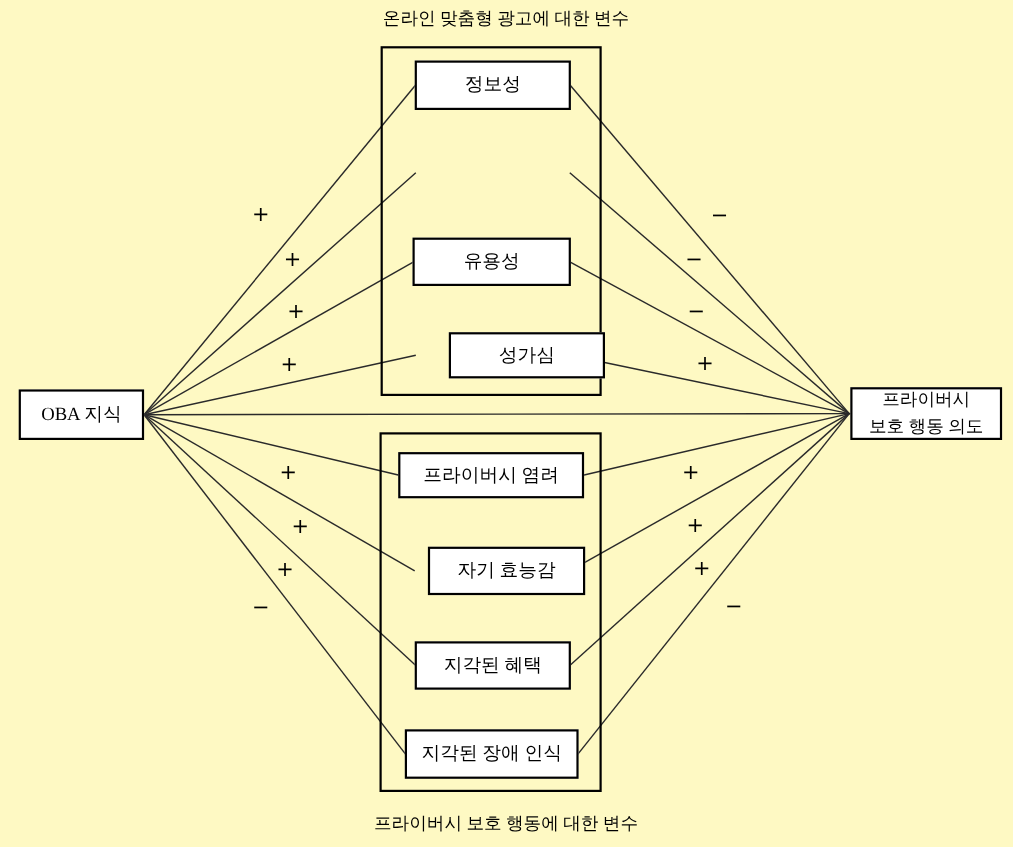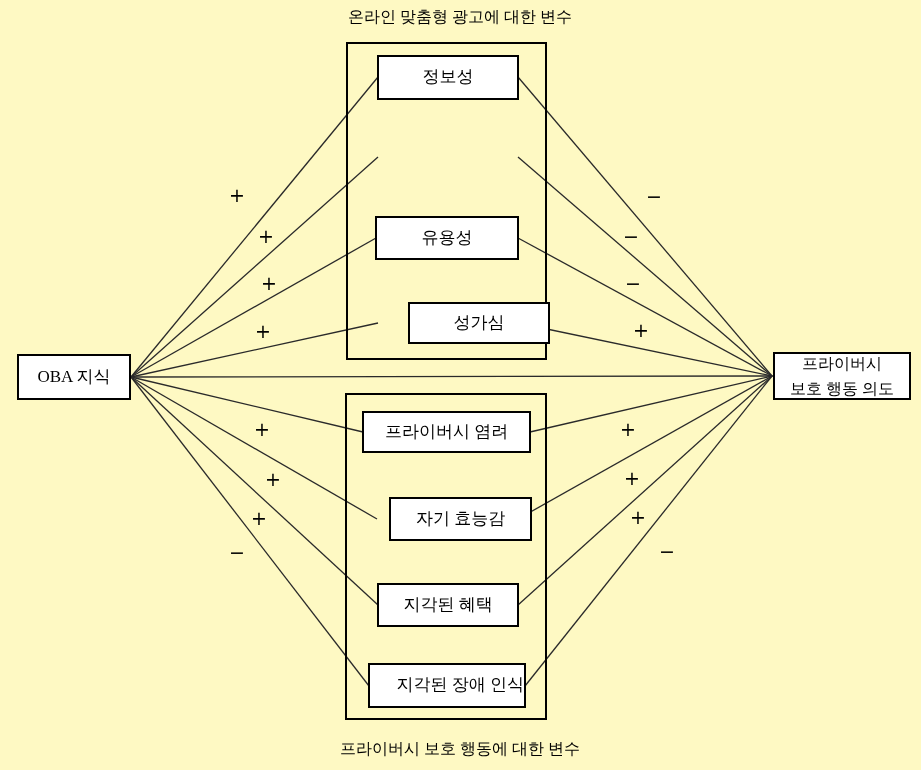--- a/index.html
+++ b/index.html
@@ -49,21 +49,21 @@
   .node-left  { left: 17px;  top: 354px; width: 114px; height: 46px; }
   .node-right { left: 773px; top: 352px; width: 138px; height: 48px; font-size: 16px; flex-direction: column; justify-content: space-between; }
 
   .b1 { left: 377px; top: 55px;  width: 142px; height: 45px; }
   .b2 { left: 377px; top: 135px; width: 142px; height: 43px; }
   .b3 { left: 375px; top: 216px; width: 144px; height: 44px; }
   .b4 { left: 377px; top: 302px; width: 142px; height: 42px; margin-left: 31px; }
   .b5 { left: 362px; top: 411px; width: 169px; height: 42px; }
   .b6 { left: 389px; top: 497px; width: 143px; height: 44px; }
   .b7 { left: 377px; top: 583px; width: 142px; height: 44px; }
-  .b8 { left: 368px; top: 663px; width: 158px; height: 45px; justify-content: flex-end; }
+  .b8 { left: 368px; top: 663px; width: 158px; height: 45px; }
 
   .title {
     position: absolute;
     width: 360px;
     left: 280px;
     text-align: center;
     font-size: 16px;
     z-index: 4;
   }
   .title-top    { top: 7px; }

